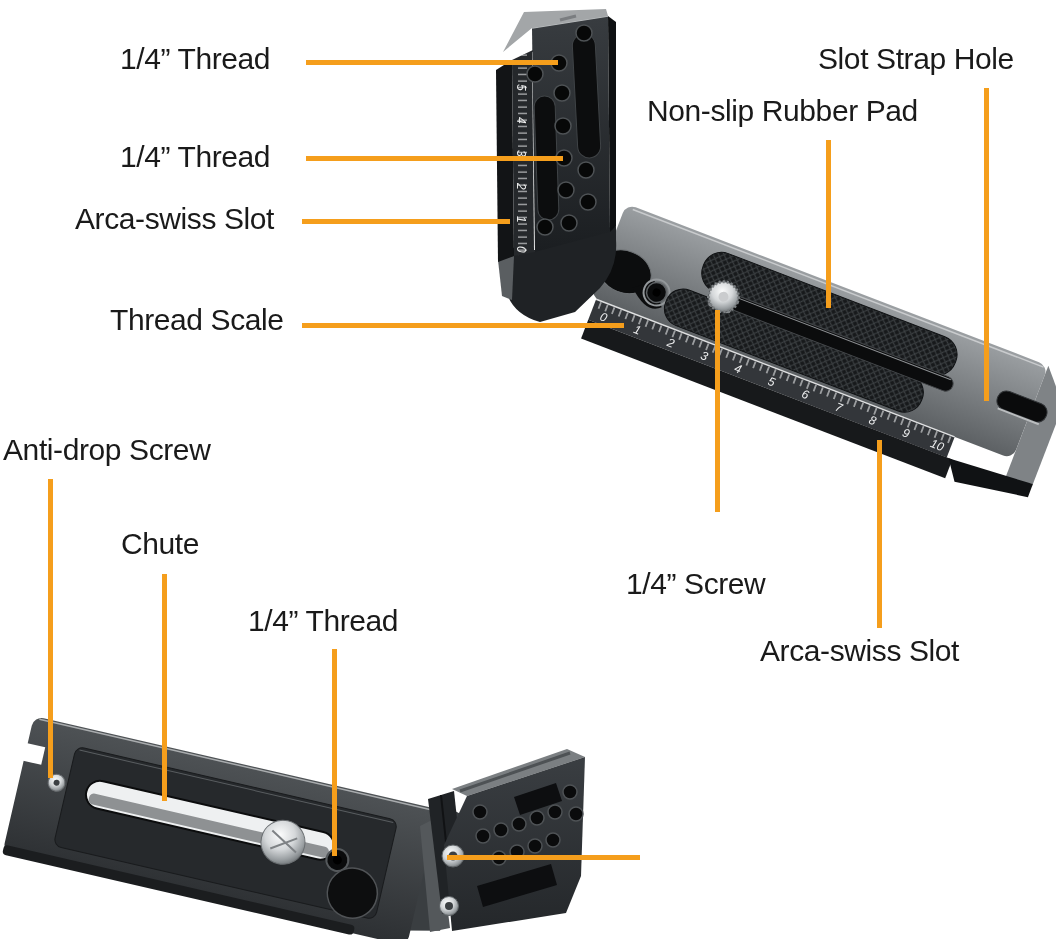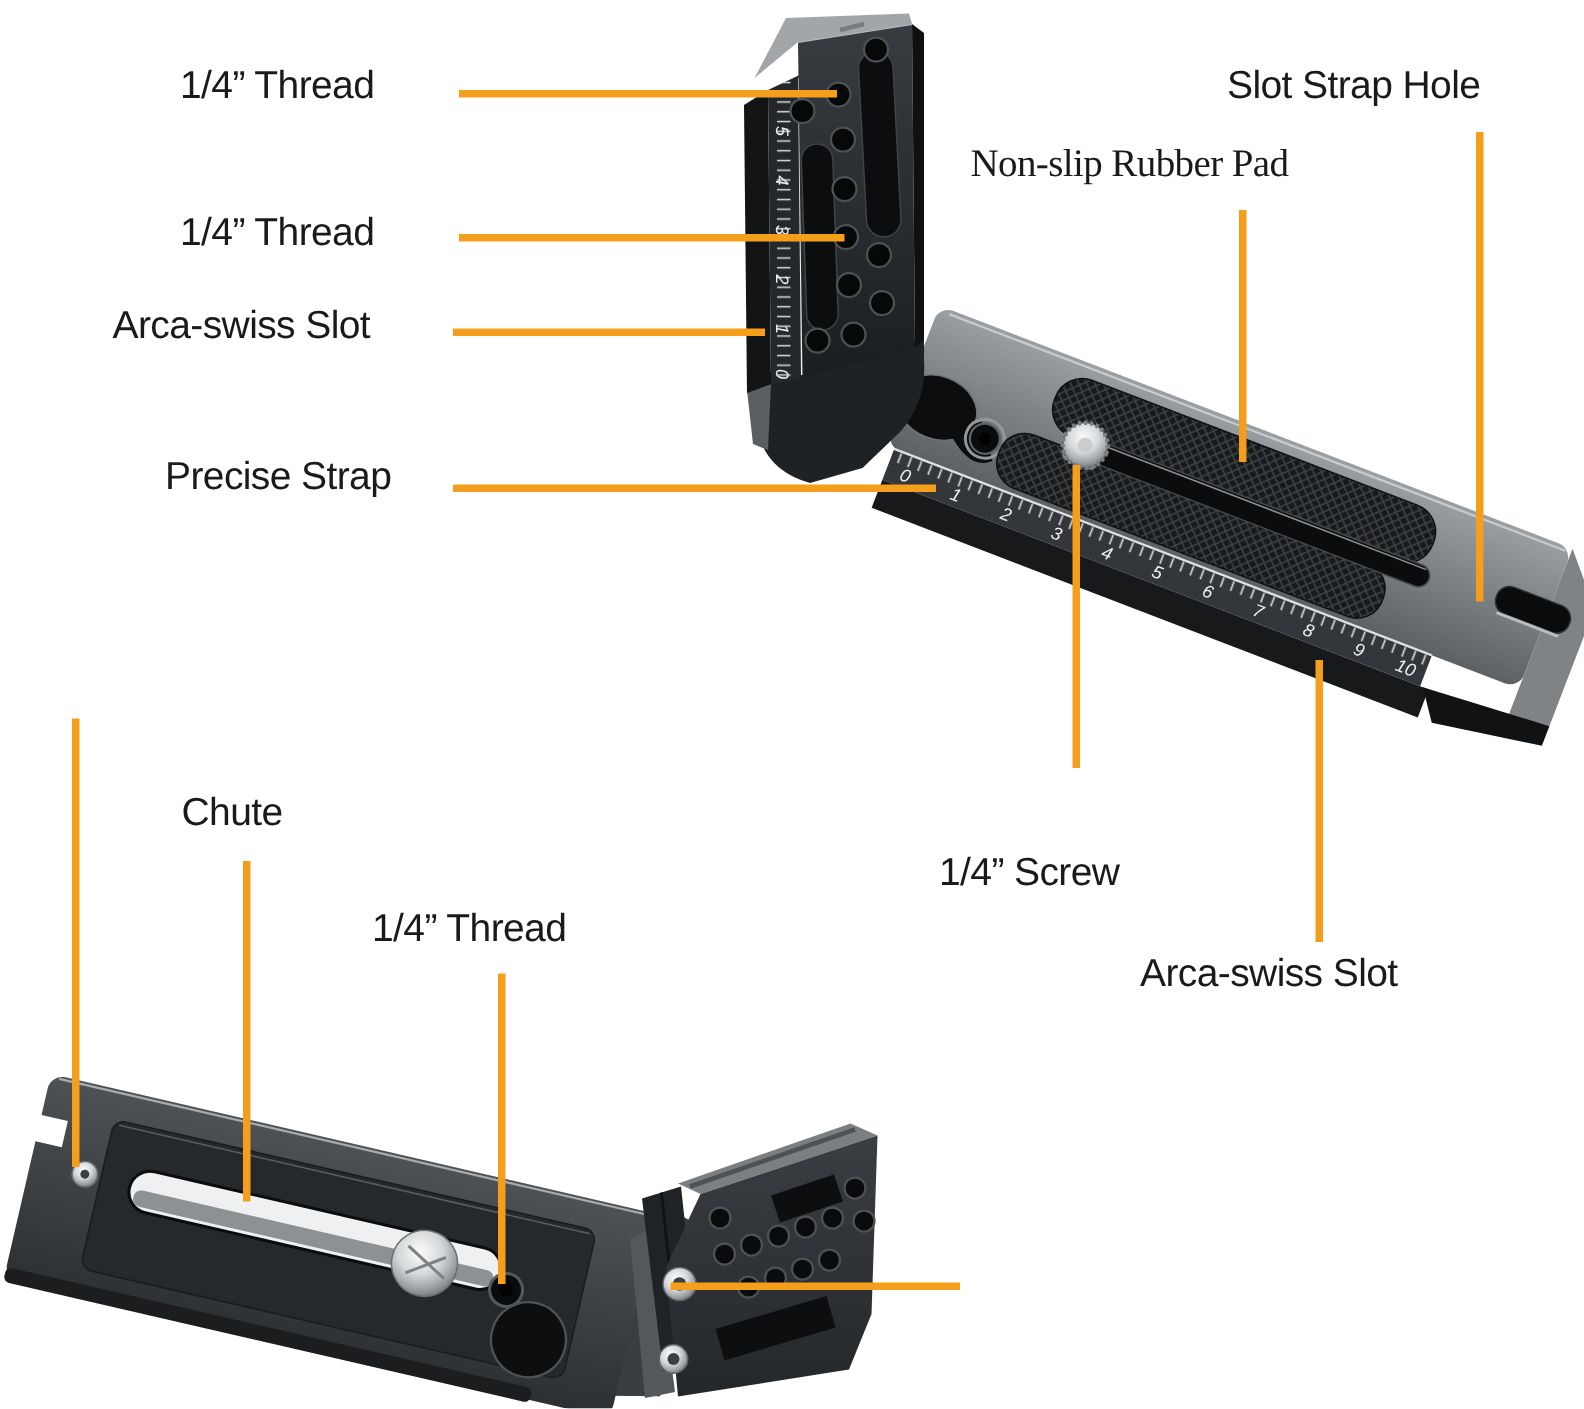--- a/index.html
+++ b/index.html
@@ -1,18 +1,18 @@
 <!DOCTYPE html>
 <html><head>
 <meta charset="utf-8">
 <style>
   html,body{margin:0;padding:0;background:#ffffff;}
   #stage{position:relative;width:1056px;height:939px;background:#ffffff;overflow:hidden;
          font-family:"Liberation Sans",sans-serif;}
-  .label{position:absolute;font-size:26px;letter-spacing:-0.4px;color:#1a1a1a;
+  .label{position:absolute;font-size:30px;letter-spacing:-0.4px;color:#1a1a1a;
          white-space:nowrap;line-height:1.15;text-align:right;}
   .leader{position:absolute;background:#F59E1C;}
   svg text{font-family:"Liberation Sans",sans-serif;}
   .scale-num{font-size:12px;font-style:italic;fill:#eff0f1;}
   .vscale-num{font-size:12px;font-style:italic;fill:#eceded;}
 </style>
 </head>
 <body>
 
 <div id="stage">
@@ -222,22 +222,23 @@
   <div class="leader" style="left: 984px; top: 88px; width: 5px; height: 313px; background: rgb(245, 158, 28);"></div>
   <div class="leader" style="left: 715px; top: 310px; width: 5px; height: 202px; background: rgb(245, 158, 28);"></div>
   <div class="leader" style="left: 877px; top: 440px; width: 5px; height: 188px; background: rgb(245, 158, 28);"></div>
   <div class="leader" style="left: 48px; top: 479px; width: 5px; height: 299px; background: rgb(245, 158, 28);"></div>
   <div class="leader" style="left: 162px; top: 574px; width: 5px; height: 227px; background: rgb(245, 158, 28);"></div>
   <div class="leader" style="left: 332px; top: 649px; width: 5px; height: 207px; background: rgb(245, 158, 28);"></div>
   <div class="leader" style="left: 447px; top: 855px; width: 193px; height: 5px; background: rgb(245, 158, 28);"></div>
 
   <div class="label" style="left: 120px; top: 42px; color: rgb(26, 26, 26);">1/4” Thread</div>
   <div class="label" style="left: 818px; top: 42px; color: rgb(26, 26, 26);">Slot Strap Hole</div>
-  <div class="label" style="left: 647px; top: 94px; color: rgb(26, 26, 26); font-family: Liberation Serif, serif;">Non-slip Rubber Pad</div>
+  <div class="label" style="left: 647px; top: 94px; color: rgb(26, 26, 26);">Non-slip Rubber Pad</div>
   <div class="label" style="left: 120px; top: 140px; color: rgb(26, 26, 26);">1/4” Thread</div>
   <div class="label" style="left: 75px; top: 202px; color: rgb(26, 26, 26);">Arca-swiss Slot</div>
-  <div class="label" style="left: 110px; top: 303px; color: rgb(26, 26, 26);">Precise Strap</div>
+  <div class="label" style="left: 110px; top: 303px; color: rgb(26, 26, 26);">Thread Scale</div>
+  <div class="label" style="left: 3px; top: 433px; color: rgb(26, 26, 26);">Anti-drop Screw</div>
   <div class="label" style="left: 626px; top: 521px; color: rgb(26, 26, 26); margin-top: 46px;">1/4” Screw</div>
   <div class="label" style="left: 121px; top: 527px; color: rgb(26, 26, 26);">Chute</div>
   <div class="label" style="left: 760px; top: 634px; color: rgb(26, 26, 26);">Arca-swiss Slot</div>
   <div class="label" style="left: 248px; top: 604px; color: rgb(26, 26, 26);">1/4” Thread</div>
 
 </div>
 
 </body></html>

